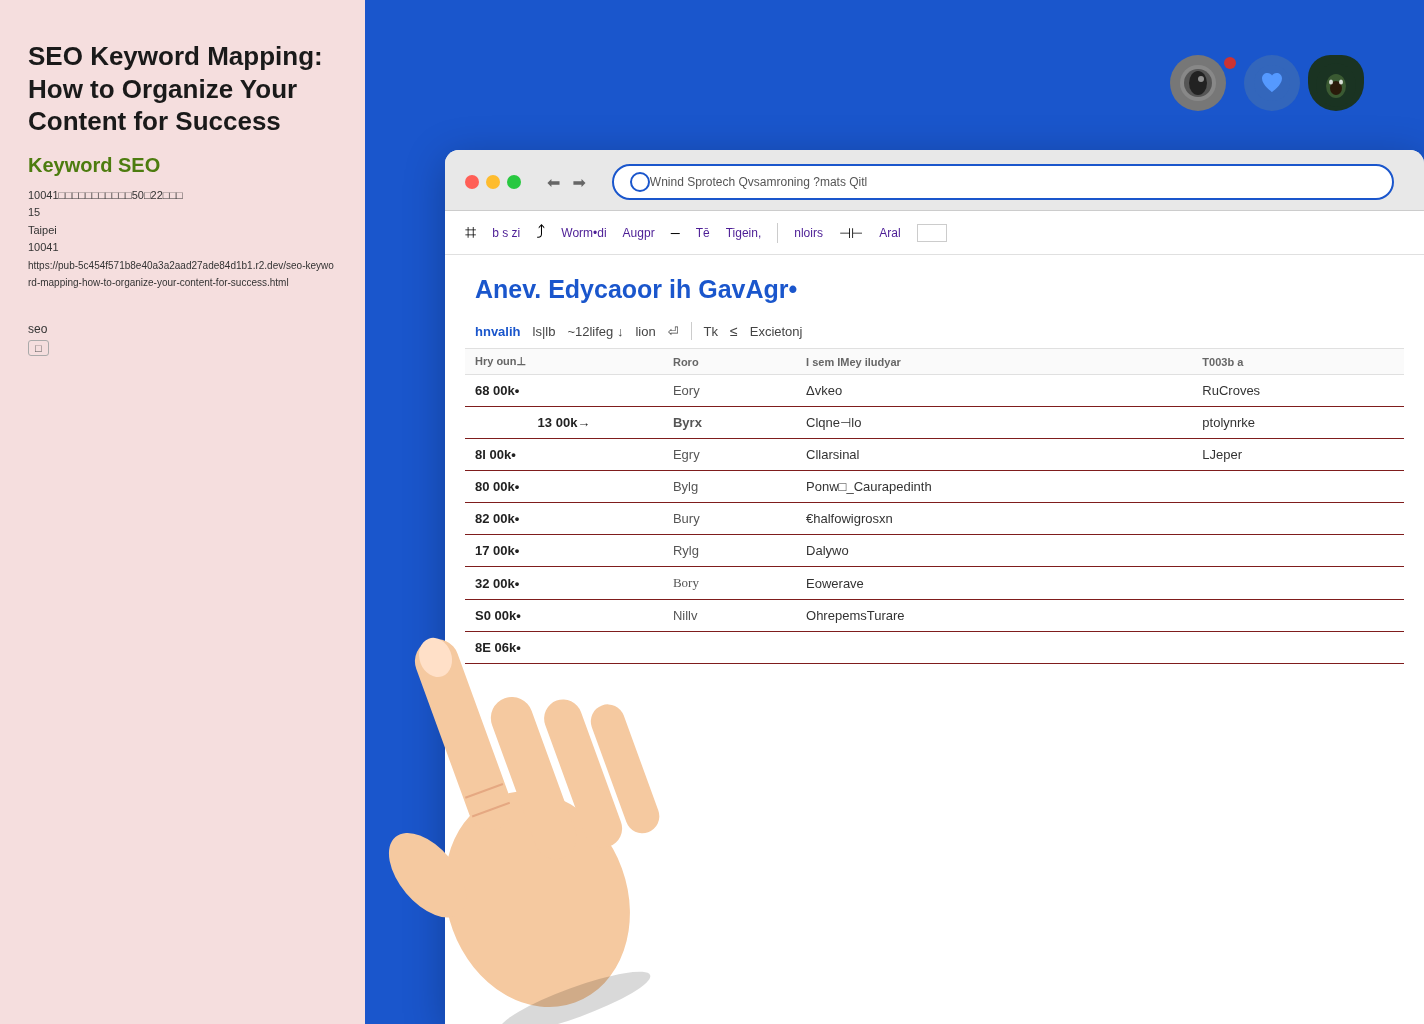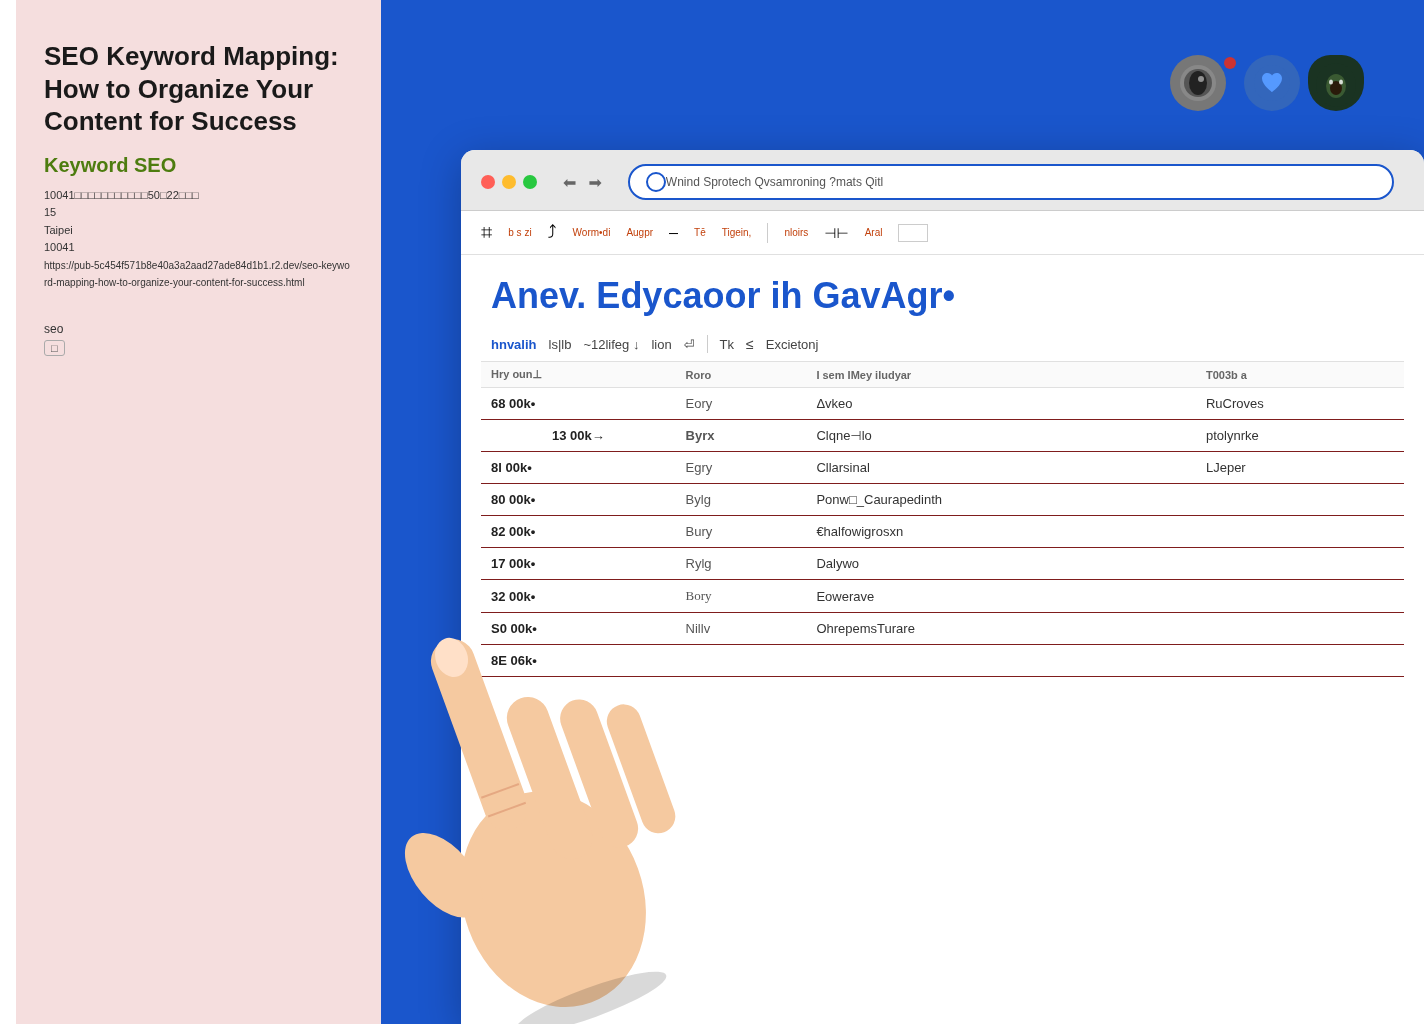--- a/index.html
+++ b/index.html
@@ -14,21 +14,20 @@
     
     .sidebar {
       width: 365px;
       min-width: 365px;
       background: #f5dede;
       padding: 40px 28px;
       display: flex;
       flex-direction: column;
       gap: 10px;
       position: relative;
-      margin-left: 16px;
     }
     .sidebar-title {
       font-size: 26px;
       font-weight: 700;
       color: #1a1a1a;
       line-height: 1.25;
       margin-bottom: 6px;
     }
     .sidebar-subtitle {
       font-size: 20px;
@@ -188,37 +187,37 @@
     
     .browser-toolbar {
       display: flex;
       align-items: center;
       gap: 16px;
       padding: 10px 20px;
       border-bottom: 1px solid #e0e0e0;
       background: white;
     }
     .toolbar-text {
-      font-size: 10px;
-      color: #c2410c;
+      font-size: 12px;
+      color: #4c1d95;
       cursor: pointer;
     }
     .toolbar-divider {
       width: 1px;
       height: 20px;
       background: #ccc;
     }
 
     
     .page-header {
       padding: 20px 30px 10px;
       background: white;
     }
     .page-title {
-      font-size: 36px;
+      font-size: 25px;
       font-weight: 700;
       color: #1a56cc;
     }
 
     
     .data-section {
       padding: 0 20px;
     }
 
     .data-toolbar {

